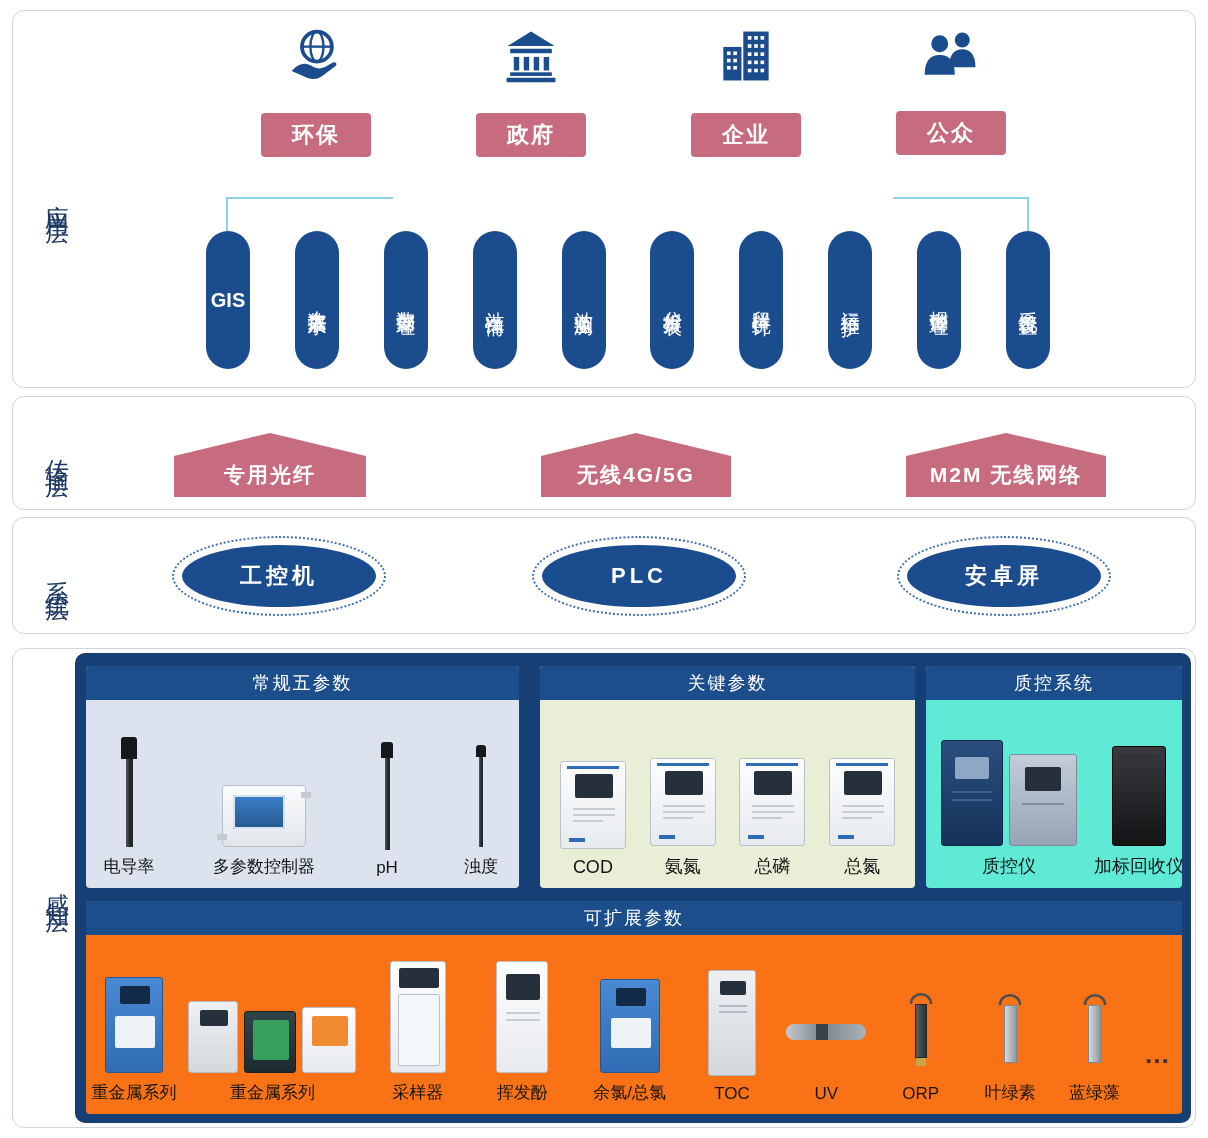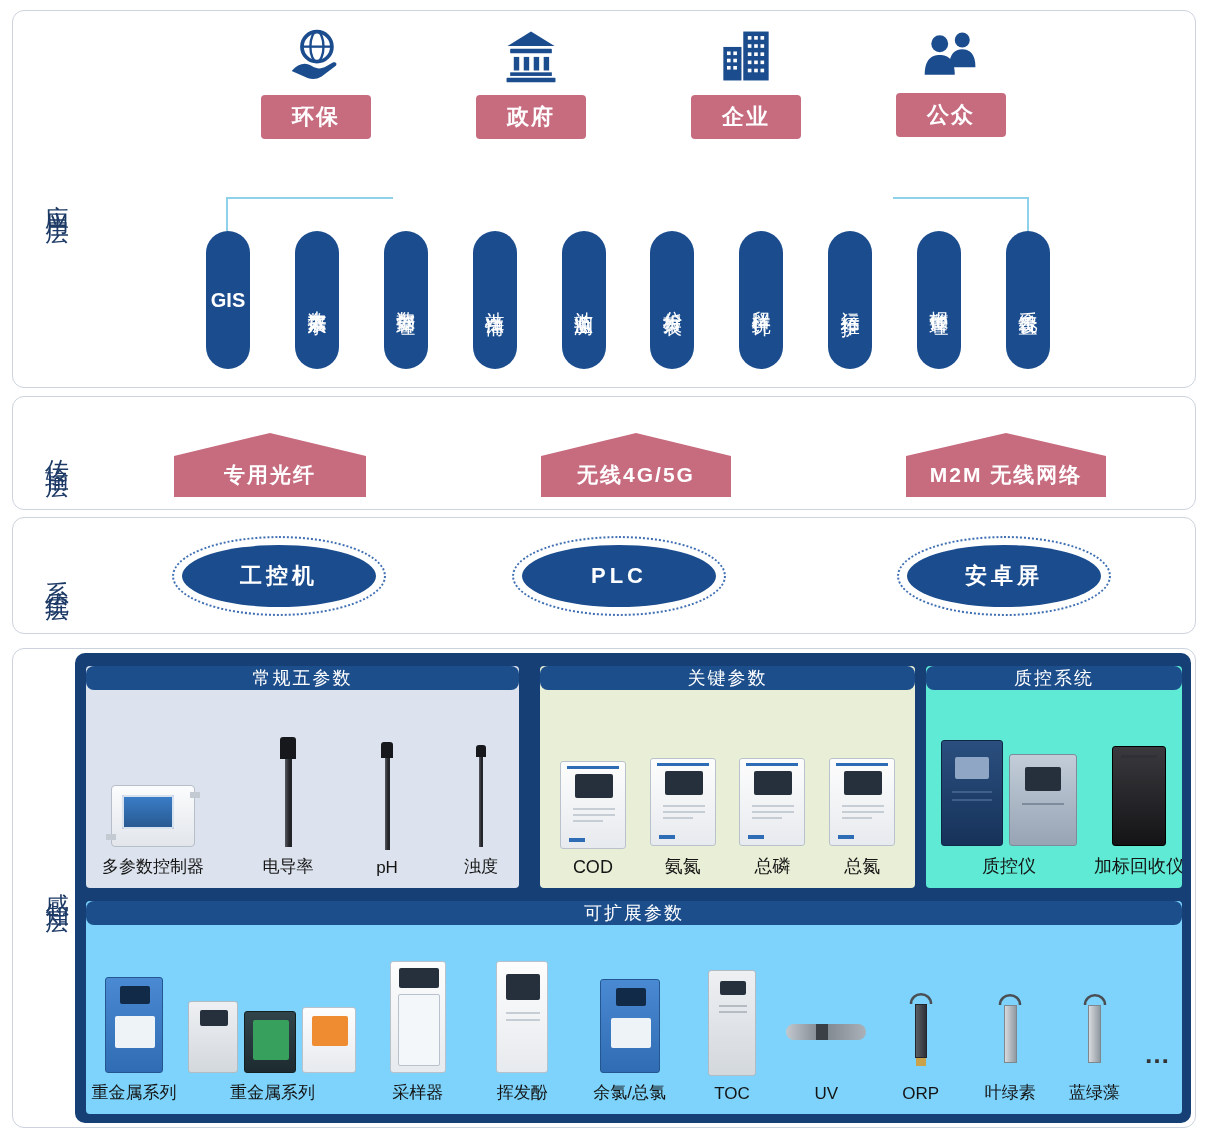--- a/index.html
+++ b/index.html
@@ -12,21 +12,21 @@
   .band-app   { top: 10px;  height: 378px; }
   .band-trans { top: 396px; height: 114px; }
   .band-sys   { top: 517px; height: 117px; }
   .band-sense { top: 648px; height: 480px; }
   .band-label { position: absolute; left: 28px; top: 50%; transform: translateY(-50%);
                 writing-mode: vertical-rl; text-orientation: upright;
                 font-size: 24px; color: #1d3a66; letter-spacing: 9px; font-weight: 500; }
 
   
   .stakeholder { position: absolute; top: 16px; width: 110px; display: flex;
-                 flex-direction: column; align-items: center; gap: 10px; }
+                 flex-direction: column; align-items: center; gap: 28px; }
   .sk-label { width: 110px; height: 44px; background: #c76b7f; border-radius: 4px;
               color: #fff; font-size: 22px; font-weight: 700; letter-spacing: 2px;
               display: flex; align-items: center; justify-content: center; }
   .platform-bar { position: absolute; left: 378px; top: 168px; width: 502px; height: 40px;
                   background: #1b4c8e; border-radius: 8px; color: #fff;
                   display: flex; align-items: center; justify-content: center;
                   font-size: 24px; font-weight: 700; letter-spacing: 3px; }
   .conn-l { position: absolute; left: 213px; top: 186px; width: 167px; height: 34px;
             border-left: 2px solid #8ed1ea; border-top: 2px solid #8ed1ea; }
   .conn-r { position: absolute; left: 880px; top: 186px; width: 136px; height: 34px;
@@ -50,30 +50,30 @@
           border: 2px dotted #3f6fb2; border-radius: 50%;
           display: flex; align-items: center; justify-content: center; }
   .node-inner { width: 194px; height: 62px; border-radius: 50%; background: #1b4c8e;
                 color: #fff; font-size: 22px; font-weight: 700; letter-spacing: 4px;
                 display: flex; align-items: center; justify-content: center; }
 
   
   .sense-board { position: absolute; left: 62px; top: 4px; right: 4px; bottom: 4px;
                  background: #153f75; border-radius: 10px; }
   .panel { position: absolute; border-radius: 4px; overflow: hidden; }
-  .panel-header { height: 24px; background: #1c4e8c; color: #fff; font-size: 18px;
-                  letter-spacing: 2px; display: flex; align-items: center; justify-content: center; border-radius: 8px; }
+  .panel-header { height: 34px; background: #1c4e8c; color: #fff; font-size: 18px;
+                  letter-spacing: 2px; display: flex; align-items: center; justify-content: center; }
   .panel-body { position: absolute; top: 34px; left: 0; right: 0; bottom: 0;
                 display: flex; align-items: flex-end; justify-content: space-between;
                 padding: 0 8px 10px; }
   .panel-body.around { justify-content: space-around; }
   .p-std { background: #dde3ee; }
   .p-key { background: #e9efd6; }
   .p-qc  { background: #5eead4; }
-  .p-ext { background: #7dd3fc; }
+  .p-ext { background: #f97316; }
   .dev-col { display: flex; flex-direction: column; align-items: center;
              justify-content: flex-end; gap: 8px; flex: none; }
   .dev-label { font-size: 17px; color: #141414; white-space: nowrap; }
   .dev-label.lg { font-size: 18px; }
 
   
   .ctrl { position: relative; width: 84px; height: 62px; border-radius: 4px;
           background: linear-gradient(#fbfcfd, #e2e6eb); border: 1px solid #b6bec8; }
   .ctrl-scr { position: absolute; left: 10px; top: 9px; width: 52px; height: 34px;
               background: linear-gradient(#3b7ec9, #27588f); border-radius: 2px;
@@ -211,50 +211,50 @@
     <div class="channel" style="left:161px;width:192px">专用光纤</div>
     <div class="channel" style="left:528px;width:190px">无线4G/5G</div>
     <div class="channel" style="left:893px;width:200px">M2M 无线网络</div>
   </section>
 
   <section class="band band-sys">
     <div class="band-label">系统层</div>
     <div class="node" style="left:159px">
       <div class="node-inner">工控机</div>
     </div>
-    <div class="node" style="left:499px">
+    <div class="node" style="left:519px">
       <div class="node-inner">PLC</div>
     </div>
     <div class="node" style="left:884px">
       <div class="node-inner">安卓屏</div>
     </div>
   </section>
 
   <section class="band band-sense">
     <div class="band-label">感知层</div>
 
     <div class="sense-board">
 
       <div class="panel p-std" style="left:11px;top:13px;width:433px;height:222px">
         <div class="panel-header">常规五参数</div>
         <div class="panel-body">
+          <div class="dev-col" style="width:70px">
+            <div class="probe">
+              <div class="pcap" style="width:16px;height:22px"></div>
+              <div class="pshaft" style="width:7px;height:88px"></div>
+            </div>
+            <div class="dev-label">电导率</div>
+          </div>
           <div class="dev-col" style="width:118px">
             <div class="ctrl">
               <div class="ctrl-scr"></div>
               <div class="ctrl-tab" style="right:-6px;top:6px"></div>
               <div class="ctrl-tab" style="left:-6px;bottom:6px"></div>
             </div>
             <div class="dev-label">多参数控制器</div>
-          </div>
-          <div class="dev-col" style="width:70px">
-            <div class="probe">
-              <div class="pcap" style="width:16px;height:22px"></div>
-              <div class="pshaft" style="width:7px;height:88px"></div>
-            </div>
-            <div class="dev-label">电导率</div>
           </div>
           <div class="dev-col" style="width:46px">
             <div class="probe">
               <div class="pcap" style="width:12px;height:16px"></div>
               <div class="pshaft" style="width:5px;height:92px"></div>
             </div>
             <div class="dev-label">pH</div>
           </div>
           <div class="dev-col" style="width:60px">
             <div class="probe">

